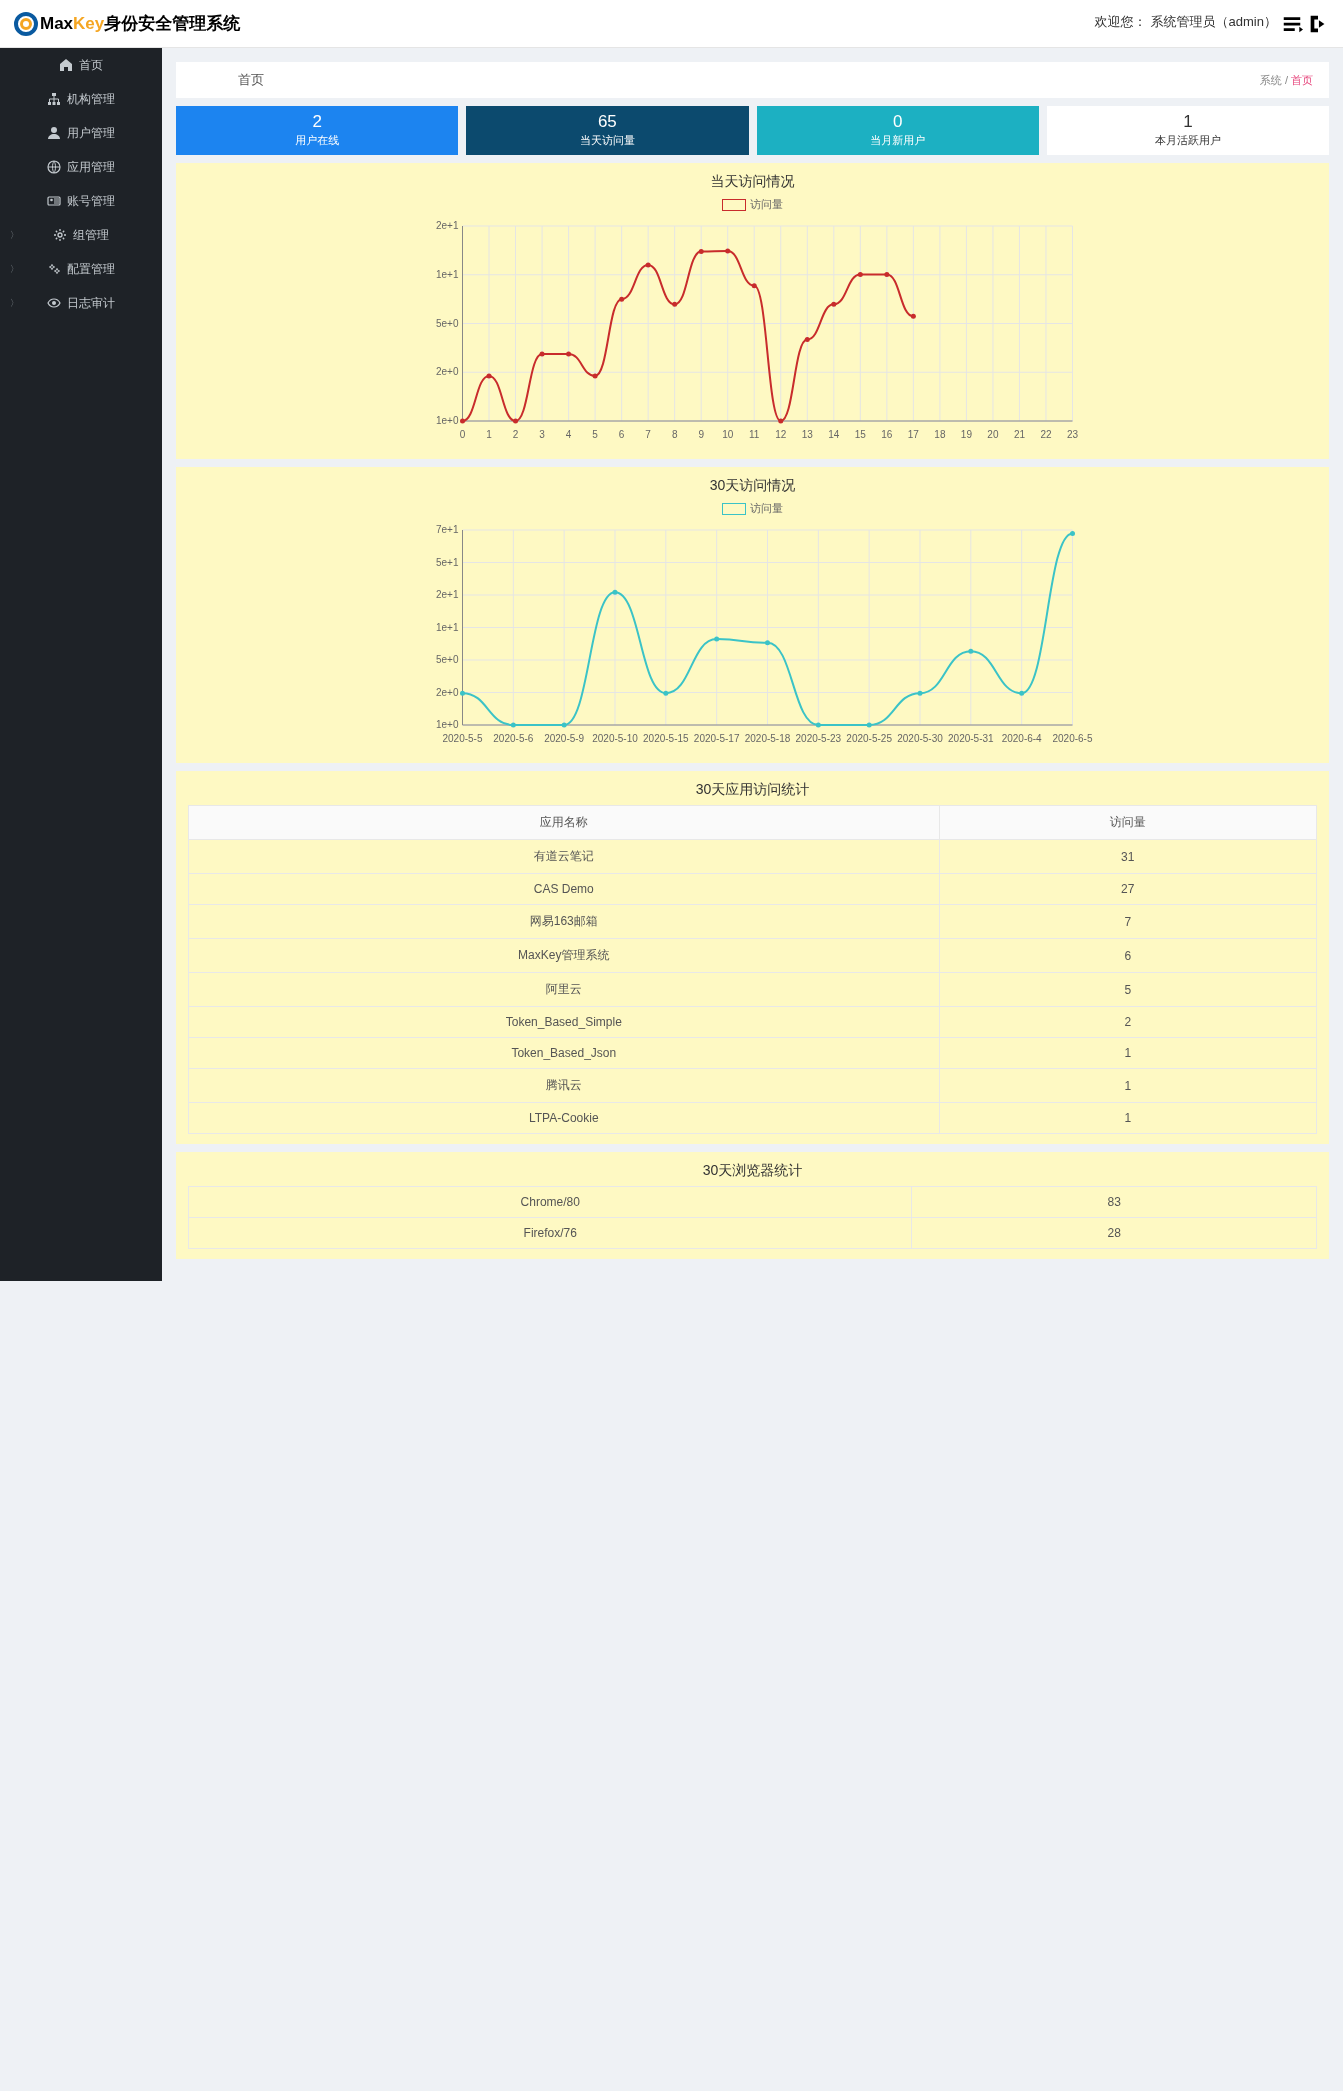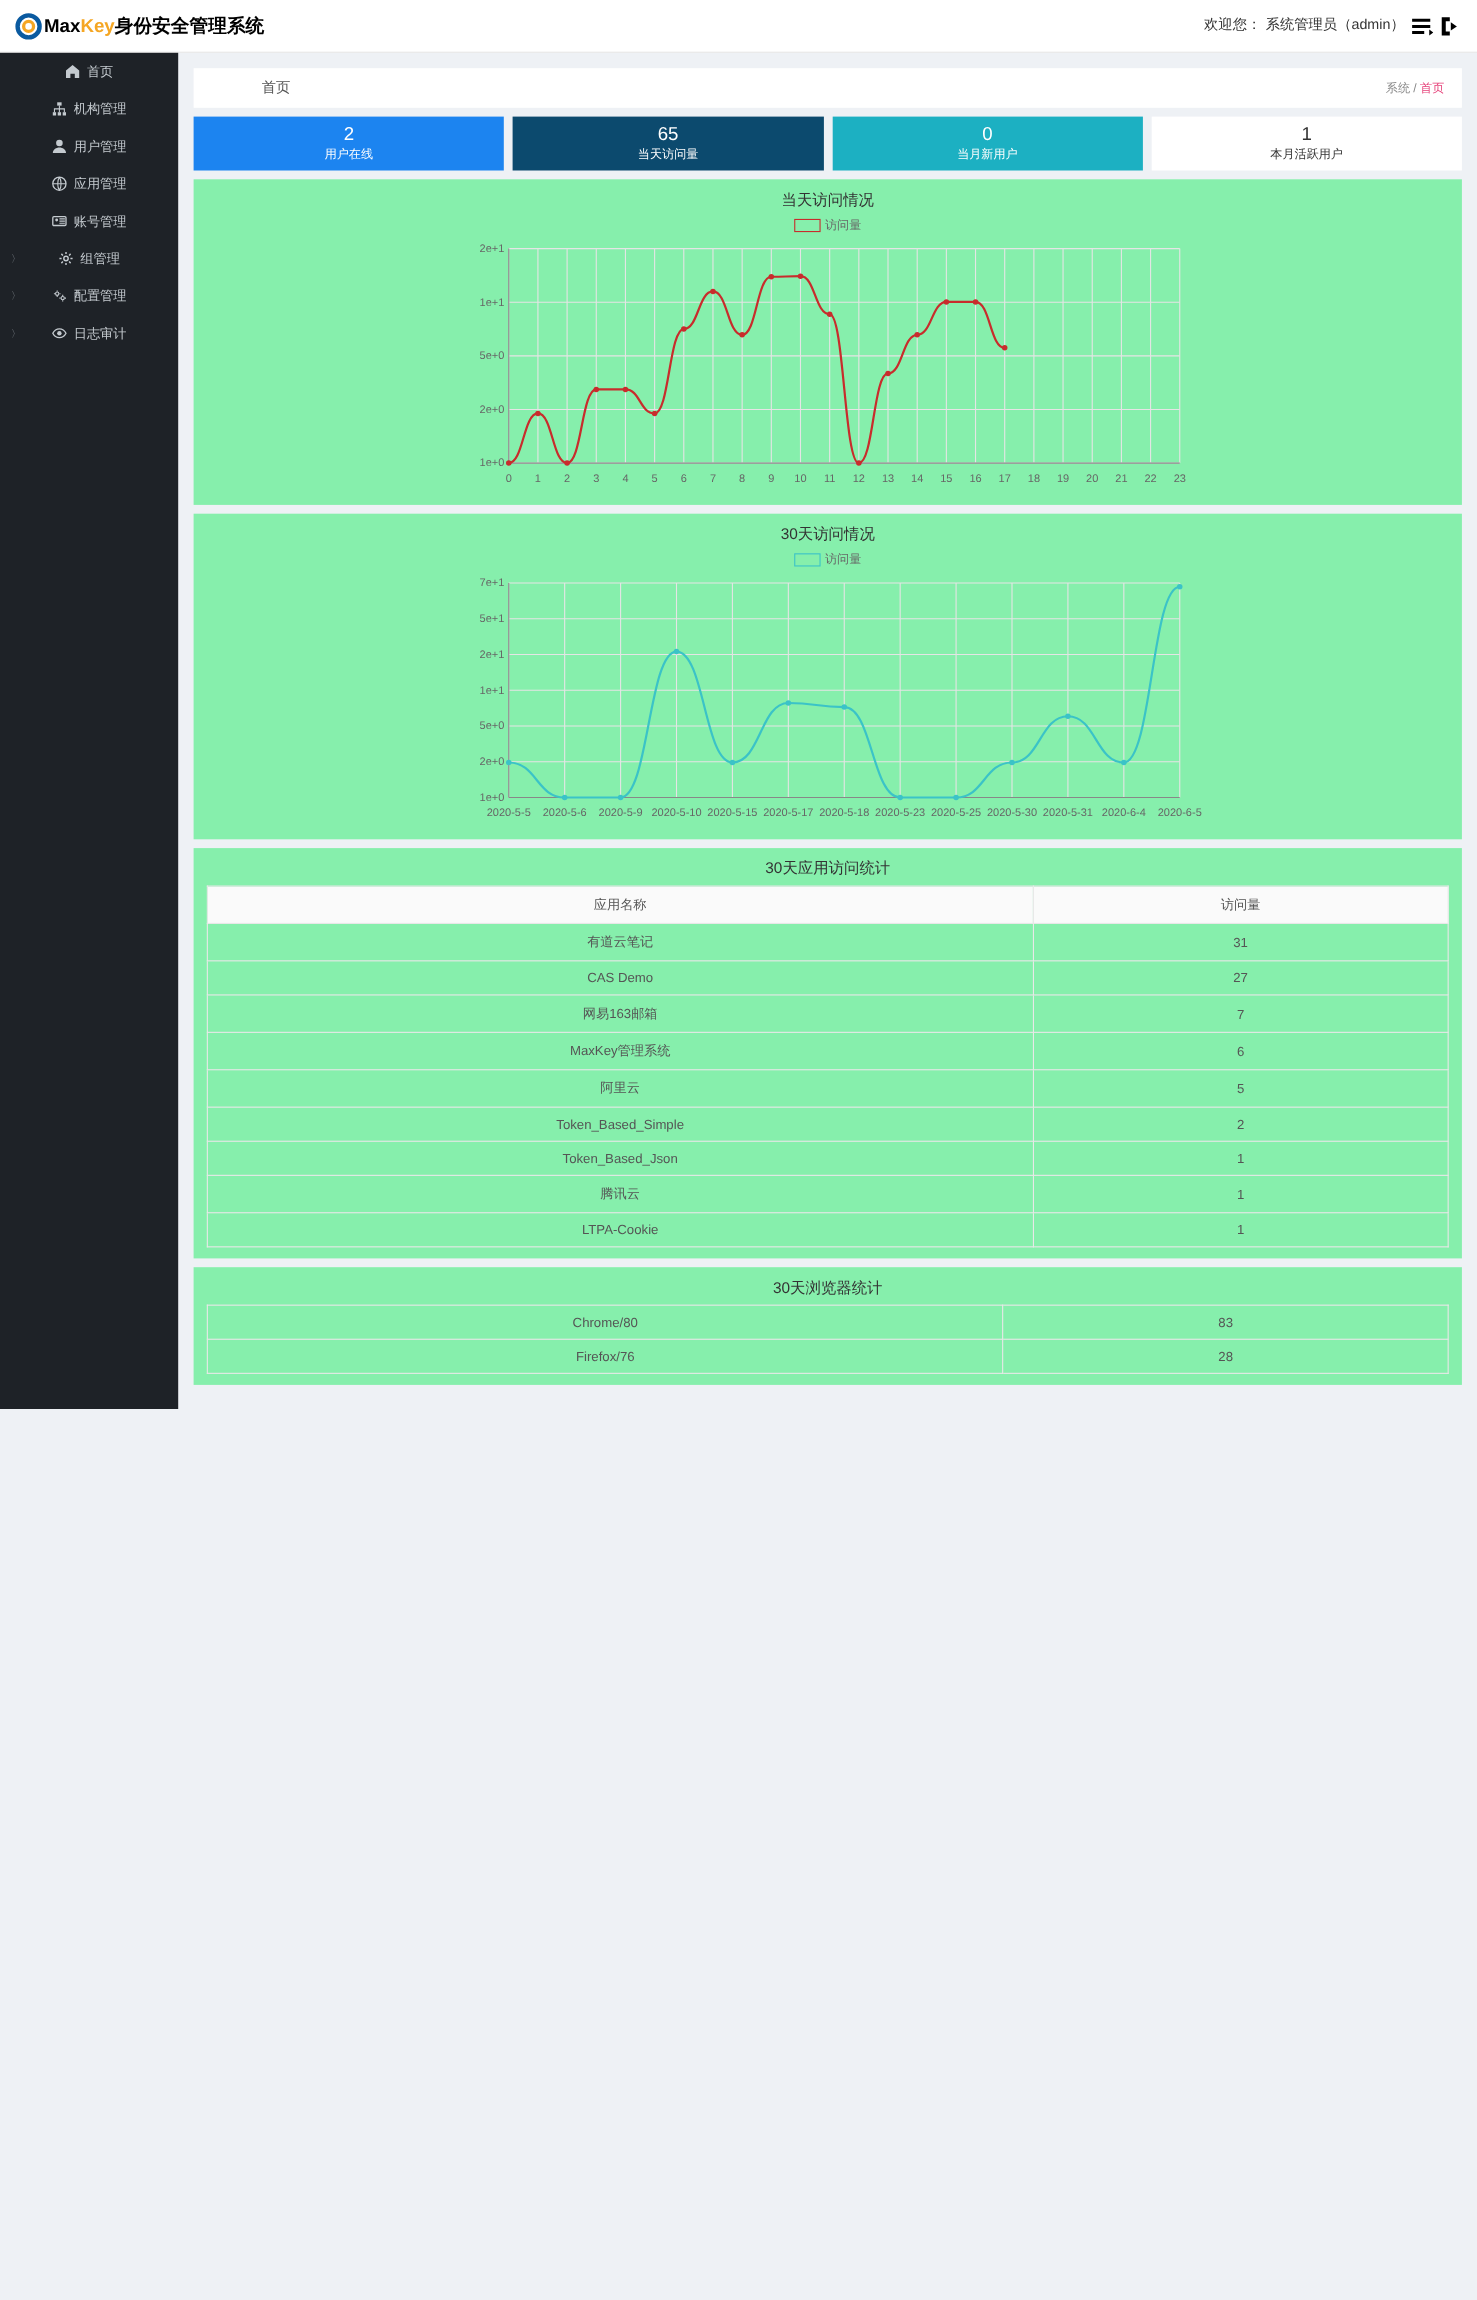--- a/index.html
+++ b/index.html
@@ -24,21 +24,21 @@
 .crumb-l{color:#555;padding-left:46px}
 .crumb-r{font-size:11px;color:#888}
 .crumb-r .cur{color:#e6427a}
 .cards{display:flex;gap:8px;margin-bottom:8px}
 .card{flex:1;text-align:center;padding:6px 0 7px;background:#fff}
 .card.blue{background:#1c84f0;color:#fff}
 .card.green{background:#0c4a6e;color:#fff}
 .card.cyan{background:#1cb0c2;color:#fff}
 .card-num{font-size:17px;font-weight:400}
 .card-lbl{font-size:11px;margin-top:1px}
-.panel{background:#86efac;margin-bottom:8px;padding:10px 12px}
+.panel{background:#fef9c3;margin-bottom:8px;padding:10px 12px}
 .panel-title{text-align:center;font-size:14px;color:#333;margin-bottom:6px}
 .legend{display:flex;justify-content:center;align-items:center;gap:4px;font-size:11px;color:#666;margin-bottom:4px}
 .leg-box{width:24px;height:12px;border:1px solid;background:transparent}
 .leg-red{border-color:#c82c2c}
 .leg-cyan{border-color:#3bc3c7}
 svg.chart{width:100%;height:230px}
 .axis-line{stroke:#888;stroke-width:1}
 .grid-line{stroke:#e5e5e5;stroke-width:1}
 .tick-text{font-size:10px;fill:#666}
 .curve-red{stroke:#c82c2c;stroke-width:2;fill:none}

